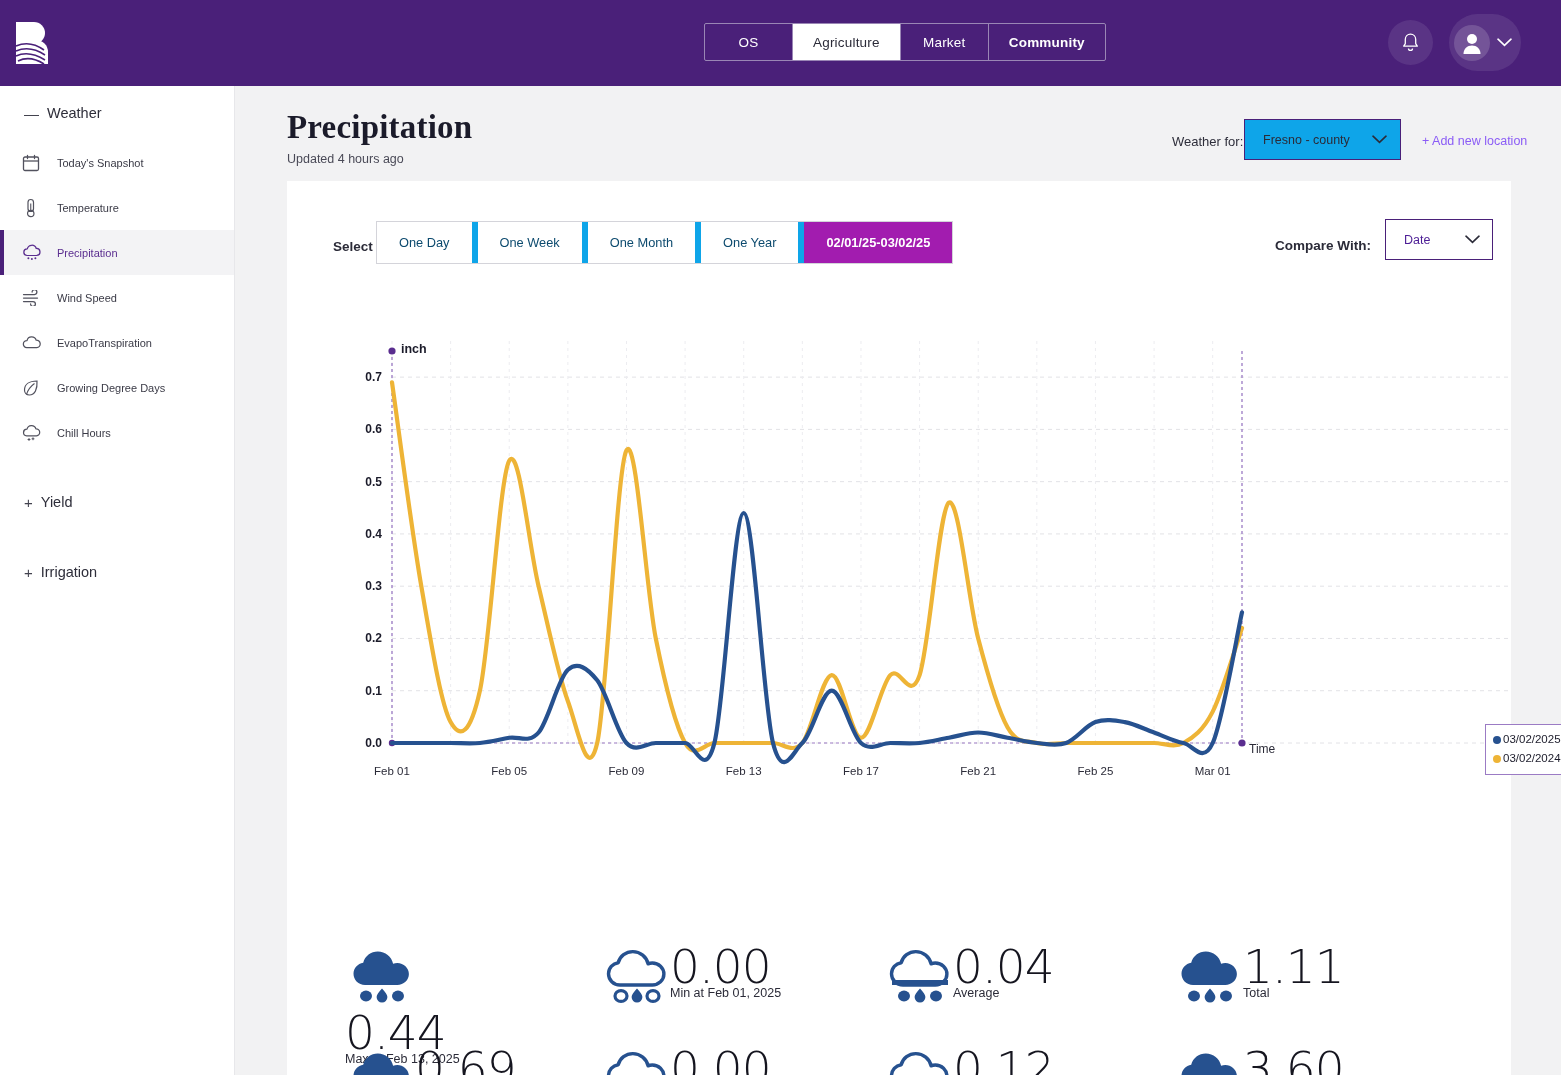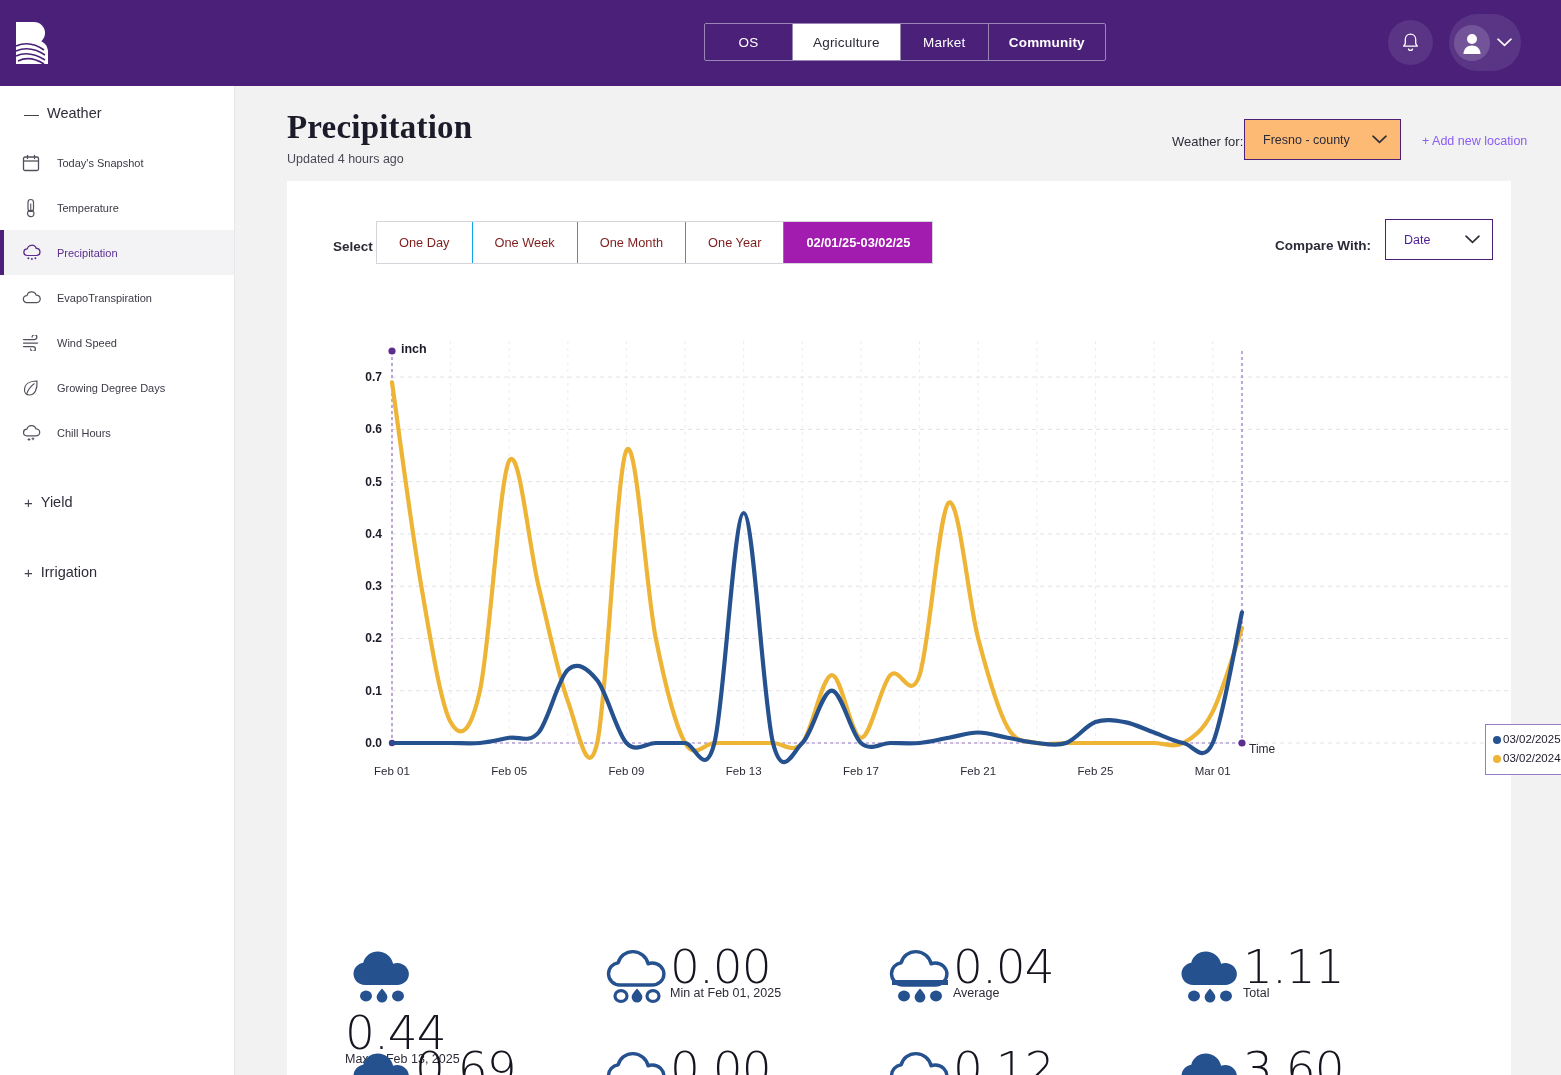--- a/index.html
+++ b/index.html
@@ -90,21 +90,21 @@
   .page-sub {
     position: absolute; left: 52px; top: 66px;
     font-size: 12.5px; color: #4a4a57;
   }
   .weather-for-label {
     position: absolute; left: 937px; top: 48px;
     font-size: 13px; color: #2e2e3a;
   }
   .loc-select {
     position: absolute; left: 1009px; top: 33px;
-    width: 157px; height: 41px; background: #fdba74;
+    width: 157px; height: 41px; background: #0ea5e9;
     border: 1px solid #4a2079;
     display: flex; align-items: center; justify-content: space-between;
     padding: 0 13px 0 18px; cursor: pointer;
   }
   .loc-select span.lbl { font-size: 12.5px; color: #2b2b38; }
   .add-loc {
     position: absolute; left: 1187px; top: 48px;
     font-size: 12.5px; color: #8b5cf6; cursor: pointer;
   }
 
@@ -116,22 +116,22 @@
   .select-label {
     position: absolute; left: 46px; top: 58px;
     font-size: 13.5px; color: #2b2b38; font-weight: 600;
   }
   .range-tabs {
     position: absolute; left: 89px; top: 40px;
     display: flex; border: 1px solid #d4d4da;
   }
   .range-tab {
     height: 41px; display: flex; align-items: center; justify-content: center;
-    padding: 0 22px; font-size: 12.8px; color: #7f1d1d;
-    border-right: 1px solid #0ea5e9; cursor: pointer; white-space: nowrap;
+    padding: 0 22px; font-size: 12.8px; color: #0c4a6e;
+    border-right: 6px solid #0ea5e9; cursor: pointer; white-space: nowrap;
   }
   .range-tab:last-child { border-right: none; }
   .range-tab.active { background: #a21caf; color: #ffffff; font-weight: 600; }
 
   .compare-label {
     position: absolute; left: 988px; top: 57px;
     font-size: 13.5px; color: #2b2b38; font-weight: 600;
   }
   .compare-select {
     position: absolute; left: 1098px; top: 38px;
@@ -263,35 +263,35 @@
             <circle cx="9.9" cy="14.9" r="1" fill="#5a2d8f"></circle>
             <circle cx="13.4" cy="14.3" r="1" fill="#5a2d8f"></circle>
           </svg>
       </span>
       <span>Precipitation</span>
     </div>
 
     <div class="side-item">
       <span class="ic">
         <svg width="20" height="16" viewBox="0 0 20 16">
-            <path d="M4.7 12.6a3.5 3.5 0 0 1 .3-7 4.8 4.8 0 0 1 9.2-.4 3.6 3.6 0 0 1 .6 7.4z" fill="none" stroke="#52525e" stroke-width="1.25" stroke-linejoin="round"></path>
-          </svg>
-      </span>
-      <span>EvapoTranspiration</span>
-    </div>
-
-    <div class="side-item">
-      <span class="ic">
-        <svg width="20" height="16" viewBox="0 0 20 16">
             <path d="M1.5 4.5h11a2.4 2.4 0 1 0-2.4-2.4" fill="none" stroke="#52525e" stroke-width="1.25" stroke-linecap="round"></path>
             <path d="M1.5 8h14" stroke="#52525e" stroke-width="1.25" stroke-linecap="round"></path>
             <path d="M1.5 11.5h9.5a2.4 2.4 0 1 1-2.4 2.4" fill="none" stroke="#52525e" stroke-width="1.25" stroke-linecap="round"></path>
           </svg>
       </span>
       <span>Wind Speed</span>
+    </div>
+
+    <div class="side-item">
+      <span class="ic">
+        <svg width="20" height="16" viewBox="0 0 20 16">
+            <path d="M4.7 12.6a3.5 3.5 0 0 1 .3-7 4.8 4.8 0 0 1 9.2-.4 3.6 3.6 0 0 1 .6 7.4z" fill="none" stroke="#52525e" stroke-width="1.25" stroke-linejoin="round"></path>
+          </svg>
+      </span>
+      <span>EvapoTranspiration</span>
     </div>
 
     <div class="side-item">
       <span class="ic">
         <svg width="18" height="18" viewBox="0 0 18 18">
             <path d="M15 2C7 2 2.5 5.5 2.5 11c0 2.8 2 5 4.8 5C13 16 15.5 10 15 2z" fill="none" stroke="#52525e" stroke-width="1.2"></path>
             <path d="M12.5 4.5C9 7 6 10.5 4.5 15.5" fill="none" stroke="#52525e" stroke-width="1.1"></path>
           </svg>
       </span>
       <span>Growing Degree Days</span>

